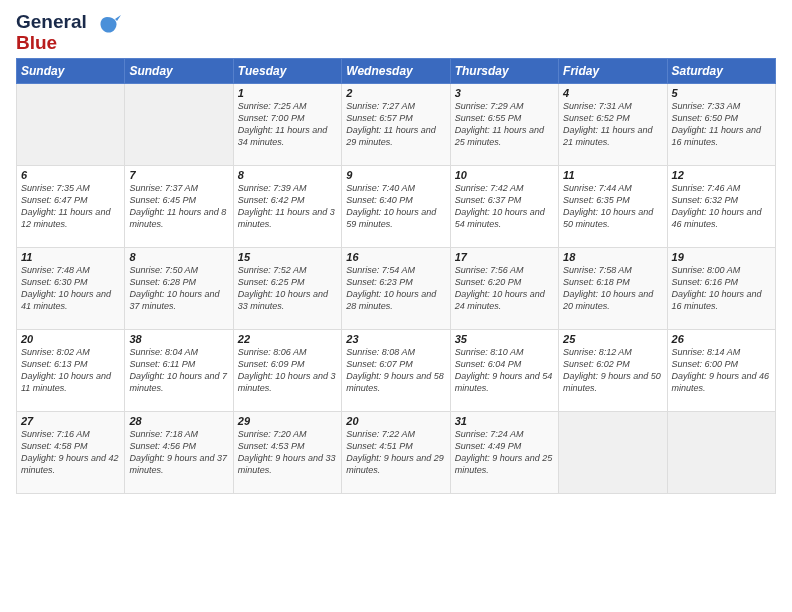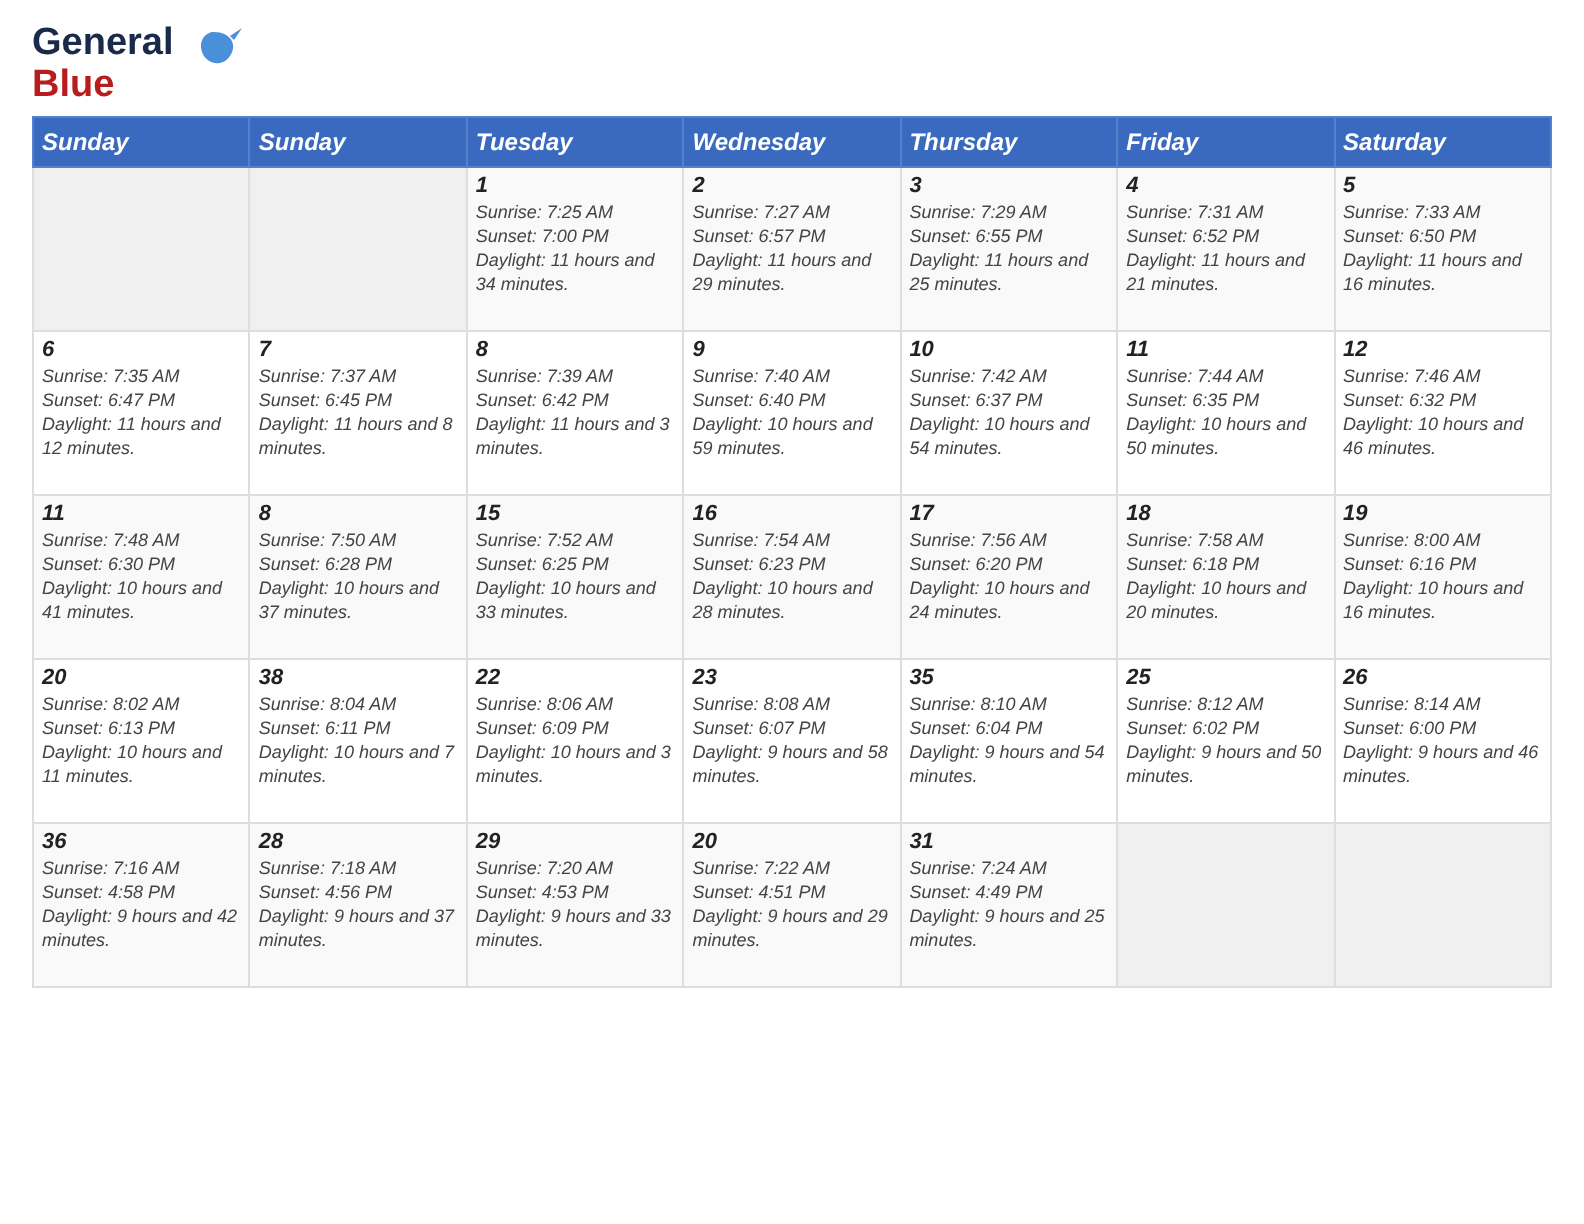--- a/index.html
+++ b/index.html
@@ -235,21 +235,21 @@
             <span class="day-num">25</span>
             <div class="day-detail">Sunrise: 8:12 AM<br>Sunset: 6:02 PM<br>Daylight: 9 hours and 50 minutes.</div>
           </td>
           <td>
             <span class="day-num">26</span>
             <div class="day-detail">Sunrise: 8:14 AM<br>Sunset: 6:00 PM<br>Daylight: 9 hours and 46 minutes.</div>
           </td>
         </tr>
         <tr>
           <td>
-            <span class="day-num">36</span>
+            <span class="day-num">27</span>
             <div class="day-detail">Sunrise: 7:16 AM<br>Sunset: 4:58 PM<br>Daylight: 9 hours and 42 minutes.</div>
           </td>
           <td>
             <span class="day-num">28</span>
             <div class="day-detail">Sunrise: 7:18 AM<br>Sunset: 4:56 PM<br>Daylight: 9 hours and 37 minutes.</div>
           </td>
           <td>
             <span class="day-num">29</span>
             <div class="day-detail">Sunrise: 7:20 AM<br>Sunset: 4:53 PM<br>Daylight: 9 hours and 33 minutes.</div>
           </td>

